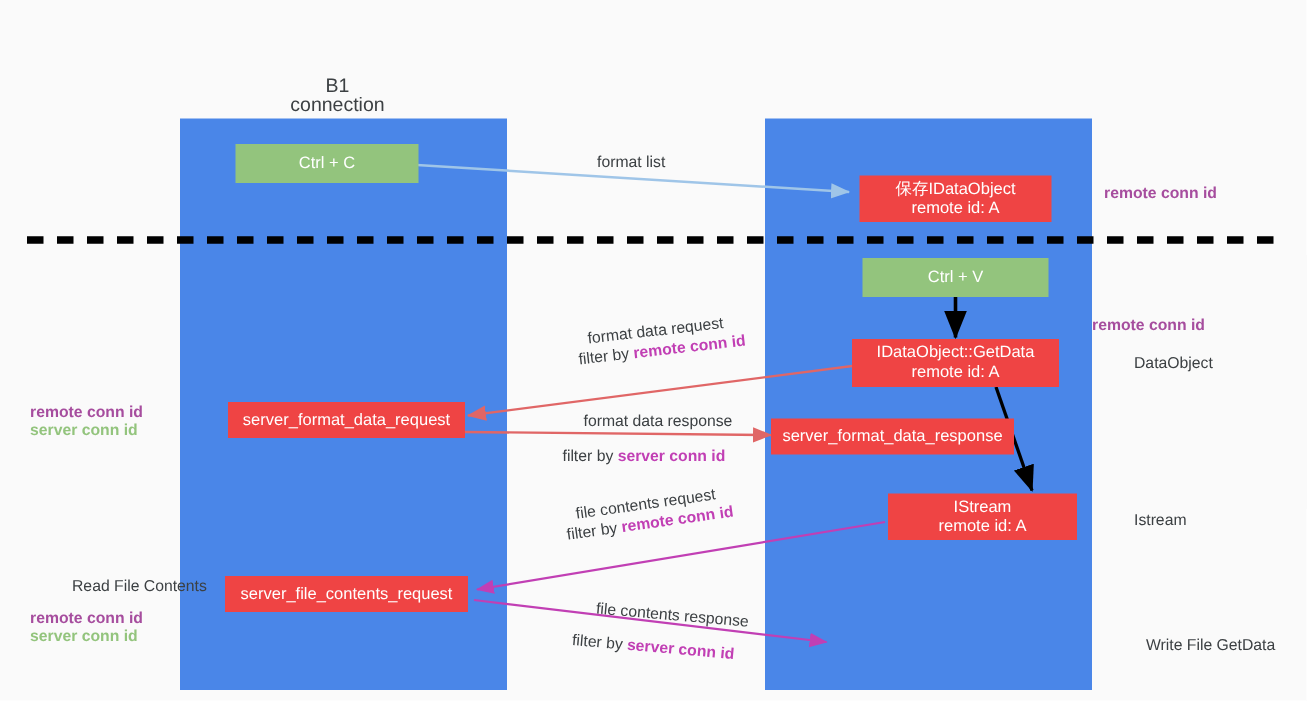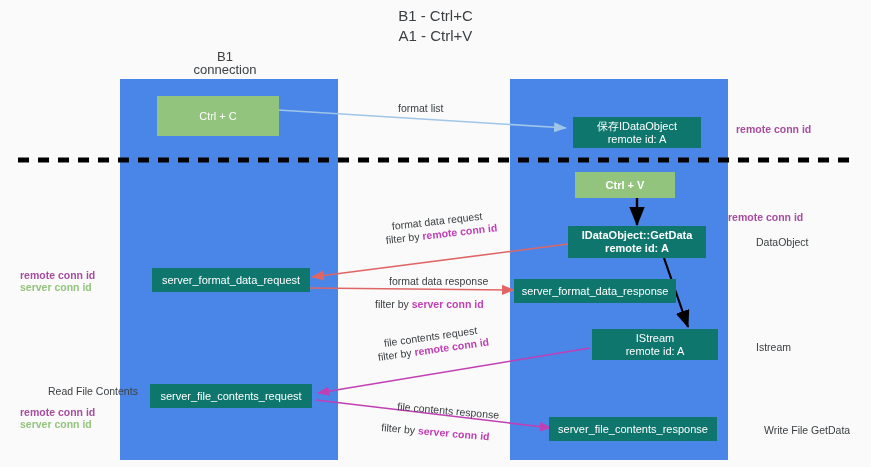--- a/index.html
+++ b/index.html
@@ -48,21 +48,21 @@
     align-items: center;
     justify-content: center;
     font-size: 11px;
     color: #ffffff;
     text-align: center;
     line-height: 13px;
     padding: 2px 4px;
     white-space: pre-line;
   }
   .box-green { background: #93c47d; }
-  .box-orange { background: #0f766e; }
+  .box-orange { background: #ef4444; }
 
   
   .ann {
     font-size: 10.5px;
     line-height: 13px;
     color: #3c4043;
     white-space: pre-line;
   }
   .ann-bold { font-weight: bold; }
   .c-purple { color: #a64d9e; }
@@ -84,22 +84,20 @@
     left: 0; top: 0;
     width: 871px; height: 467px;
     pointer-events: none;
   }
 </style>
 </head>
 <body>
 
 <div id="stage">
 
-  <div class="abs title">B1 - Ctrl+C
-A1 - Ctrl+V</div>
 
   <div class="abs colhead" style="left:150px; top:50px; width:150px;">B1
 connection</div>
 
   <div class="abs lane" style="left:120px; top:79px; width:218px; height:381px;"></div>
   <div class="abs lane" style="left:510px; top:79px; width:218px; height:381px;"></div>
 
   <svg class="overlay">
     <defs>
       <marker id="ar-blue" markerWidth="9" markerHeight="9" refX="7.5" refY="3.2" orient="auto">
@@ -128,40 +126,39 @@
 
     <line x1="664" y1="258" x2="688" y2="327" stroke="#000000" stroke-width="2.2" marker-end="url(#ar-black)"></line>
 
     <line x1="590" y1="348" x2="318" y2="393" stroke="#c13fb4" stroke-width="1.5" marker-end="url(#ar-magenta)"></line>
 
     <line x1="316" y1="400" x2="551" y2="428" stroke="#c13fb4" stroke-width="1.5" marker-end="url(#ar-magenta)"></line>
 
     <line x1="668" y1="258" x2="700" y2="330" stroke="#000000" stroke-width="0"></line>
   </svg>
 
-  <div class="abs box box-green" style="left:157px; top:96px; width:122px; height:40px;">Ctrl + C</div>
+  <div class="abs box box-green" style="left:157px; top:96px; width:122px; height:26px;">Ctrl + C</div>
 
   <div class="abs box box-orange" style="left:573px; top:117px; width:128px; height:31px;">保存IDataObject
 remote id: A</div>
 
-  <div class="abs box box-green" style="left:575px; top:172px; width:100px; height:26px;font-weight:bold;">Ctrl + V</div>
+  <div class="abs box box-green" style="left:575px; top:172px; width:124px; height:26px;">Ctrl + V</div>
 
-  <div class="abs box box-orange" style="left:568px; top:226px; width:138px; height:32px;font-weight:bold;">IDataObject::GetData
+  <div class="abs box box-orange" style="left:568px; top:226px; width:138px; height:32px;">IDataObject::GetData
 remote id: A</div>
 
   <div class="abs box box-orange" style="left:152px; top:268px; width:158px; height:24px;">server_format_data_request</div>
 
   <div class="abs box box-orange" style="left:514px; top:279px; width:162px; height:24px;">server_format_data_response</div>
 
   <div class="abs box box-orange" style="left:592px; top:329px; width:126px; height:31px;">IStream
 remote id: A</div>
 
   <div class="abs box box-orange" style="left:150px; top:384px; width:162px; height:24px;">server_file_contents_request</div>
 
-  <div class="abs box box-orange" style="left:549px; top:417px; width:168px; height:24px;">server_file_contents_response</div>
 
   <div class="abs albl" style="left:398px; top:101px;">format list</div>
 
   <div class="abs albl" style="left:391px; top:219px; transform: rotate(-6.5deg); transform-origin: left top;">format data request</div>
   <div class="abs albl" style="left:385px; top:233px; transform: rotate(-6.5deg); transform-origin: left top;">
     <span>filter by </span><b class="c-magenta">remote conn id</b>
   </div>
 
   <div class="abs albl" style="left:389px; top:274px;">format data response</div>
   <div class="abs albl" style="left:375px; top:297px;">

